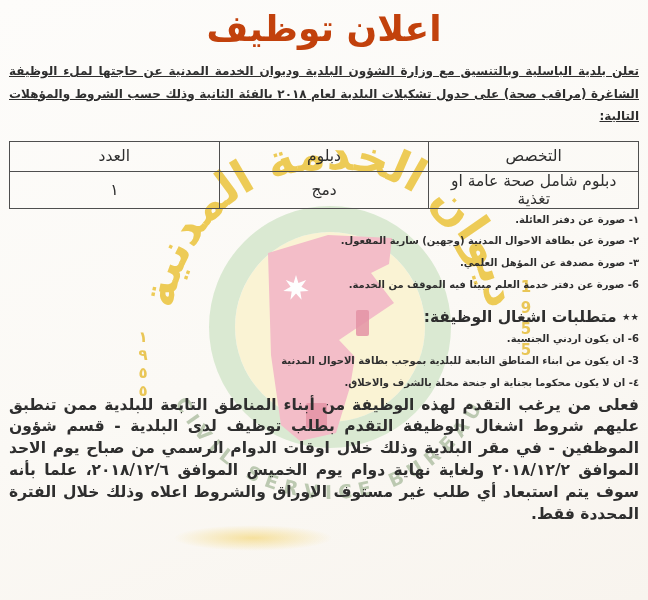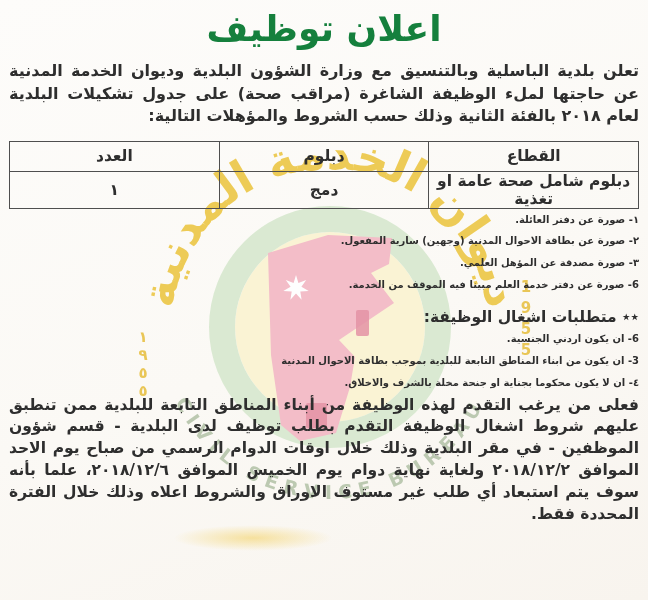--- a/index.html
+++ b/index.html
@@ -19,25 +19,25 @@
   }
   .seal-year.left{left:22px;top:218px;}
   .seal-year.right{left:405px;top:168px;}
   .seal-smudge{
     position:absolute;left:60px;top:415px;width:160px;height:26px;border-radius:50%;
     background:radial-gradient(ellipse at center,rgba(242,204,80,.55),rgba(242,204,80,0) 70%);
   }
 
   
   .content{position:relative;z-index:1;padding:4px 9px 0;color:#2e2e2e;font-weight:bold;}
-  .title{margin:2px 0 8px;text-align:center;font-size:36px;line-height:46px;color:#15803d;font-weight:bold;}
-  .intro{font-size:16px;line-height:22.5px;text-align:justify;margin:0 0 13px;}
+  .title{margin:2px 0 8px;text-align:center;font-size:36px;line-height:46px;color:#c2410c;font-weight:bold;}
+  .intro{font-size:12px;line-height:22.5px;text-align:justify;margin:0 0 13px;text-decoration:underline;}
 
   table.jobs{width:100%;border-collapse:collapse;font-size:15.5px;color:#2e2e2e;}
-  table.jobs th,table.jobs td{border:1px solid #4f4f4f;text-align:center;font-weight:bold;padding:0 4px;}
+  table.jobs th,table.jobs td{border:1px solid #4f4f4f;text-align:center;font-weight:normal;padding:0 4px;}
   table.jobs th{height:29px;}
   table.jobs td{height:34px;}
   table.jobs .col{width:33.3%;}
 
   .sect-heading{font-size:15.5px;line-height:21.5px;margin-top:11px;}
   .item{font-size:10px;line-height:21.8px;text-align:justify;}
   .closing{font-size:15.5px;line-height:21.8px;text-align:justify;margin-top:1px;}
 </style>
 </head>
 <body>
@@ -78,21 +78,21 @@
 
   <div class="content">
 
     <h1 class="title">اعلان توظيف</h1>
 
     <p class="intro">تعلن بلدية الباسلية وبالتنسيق مع وزارة الشؤون البلدية وديوان الخدمة المدنية عن حاجتها لملء الوظيفة الشاغرة (مراقب صحة) على جدول تشكيلات البلدية لعام ٢٠١٨ بالفئة الثانية وذلك حسب الشروط والمؤهلات التالية:</p>
 
     <table class="jobs">
       <thead>
         <tr>
-          <th class="col">القطاع</th>
+          <th class="col">التخصص</th>
           <th class="col">دبلوم</th>
           <th class="col">العدد</th>
         </tr>
       </thead>
       <tbody>
         <tr>
           <td>دبلوم شامل صحة عامة او تغذية</td>
           <td>دمج</td>
           <td>١</td>
         </tr>

